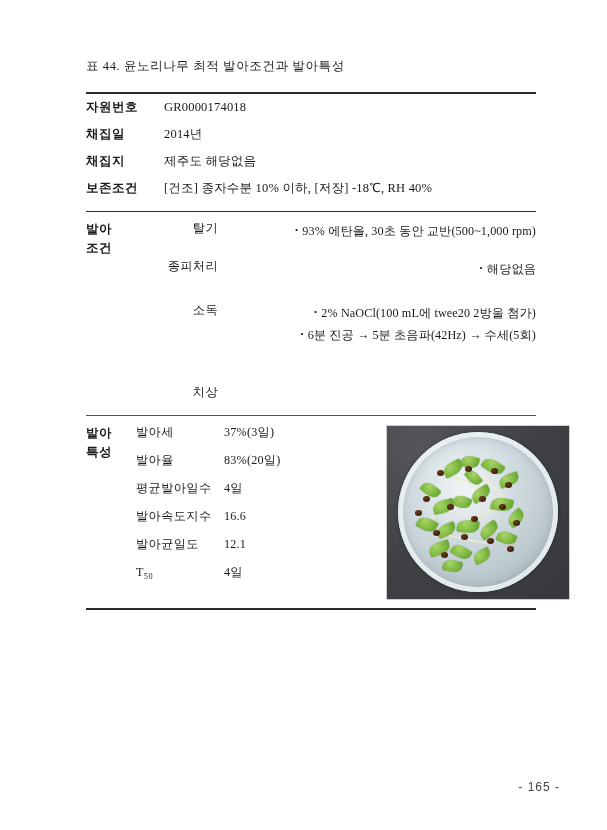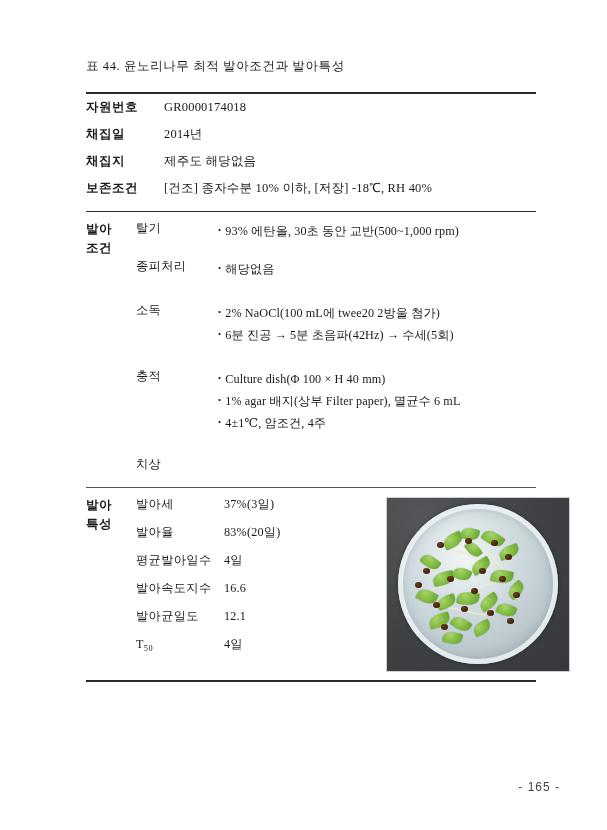--- a/index.html
+++ b/index.html
@@ -85,20 +85,21 @@
     font-size: 12.5px;
     line-height: 19px;
     letter-spacing: 0.5px;
     padding-top: 6px;
   }
   .group-body { flex: 1; }
 
   .subrow {
     display: flex;
     align-items: flex-start;
+    text-align: right;
   }
   .subrow .sublbl {
     width: 82px;
     flex: none;
     font-size: 12.2px;
     letter-spacing: 0.4px;
     padding-top: 6px;
   }
   .subrow .subval {
     flex: 1;
@@ -273,28 +274,20 @@
 
         <div class="subrow">
           <div class="sublbl">소독</div>
           <div class="subval">
             <div class="bullet">2% NaOCl(100 mL에 twee20 2방울 첨가)</div>
             <div class="bullet">6분 진공 → 5분 초음파(42Hz) → 수세(5회)</div>
           </div>
         </div>
         <div class="gap-md"></div>
 
-        <div class="subrow">
-          <div class="sublbl">충적</div>
-          <div class="subval">
-            <div class="bullet">Culture dish(Φ 100 × H 40 mm)</div>
-            <div class="bullet">1% agar 배지(상부 Filter paper), 멸균수 6 mL</div>
-            <div class="bullet">4±1℃, 암조건, 4주</div>
-          </div>
-        </div>
         <div class="gap-md"></div>
 
         <div class="subrow">
           <div class="sublbl">치상</div>
         </div>
         <div style="height:14px"></div>
 
       </div>
     </div>
 

